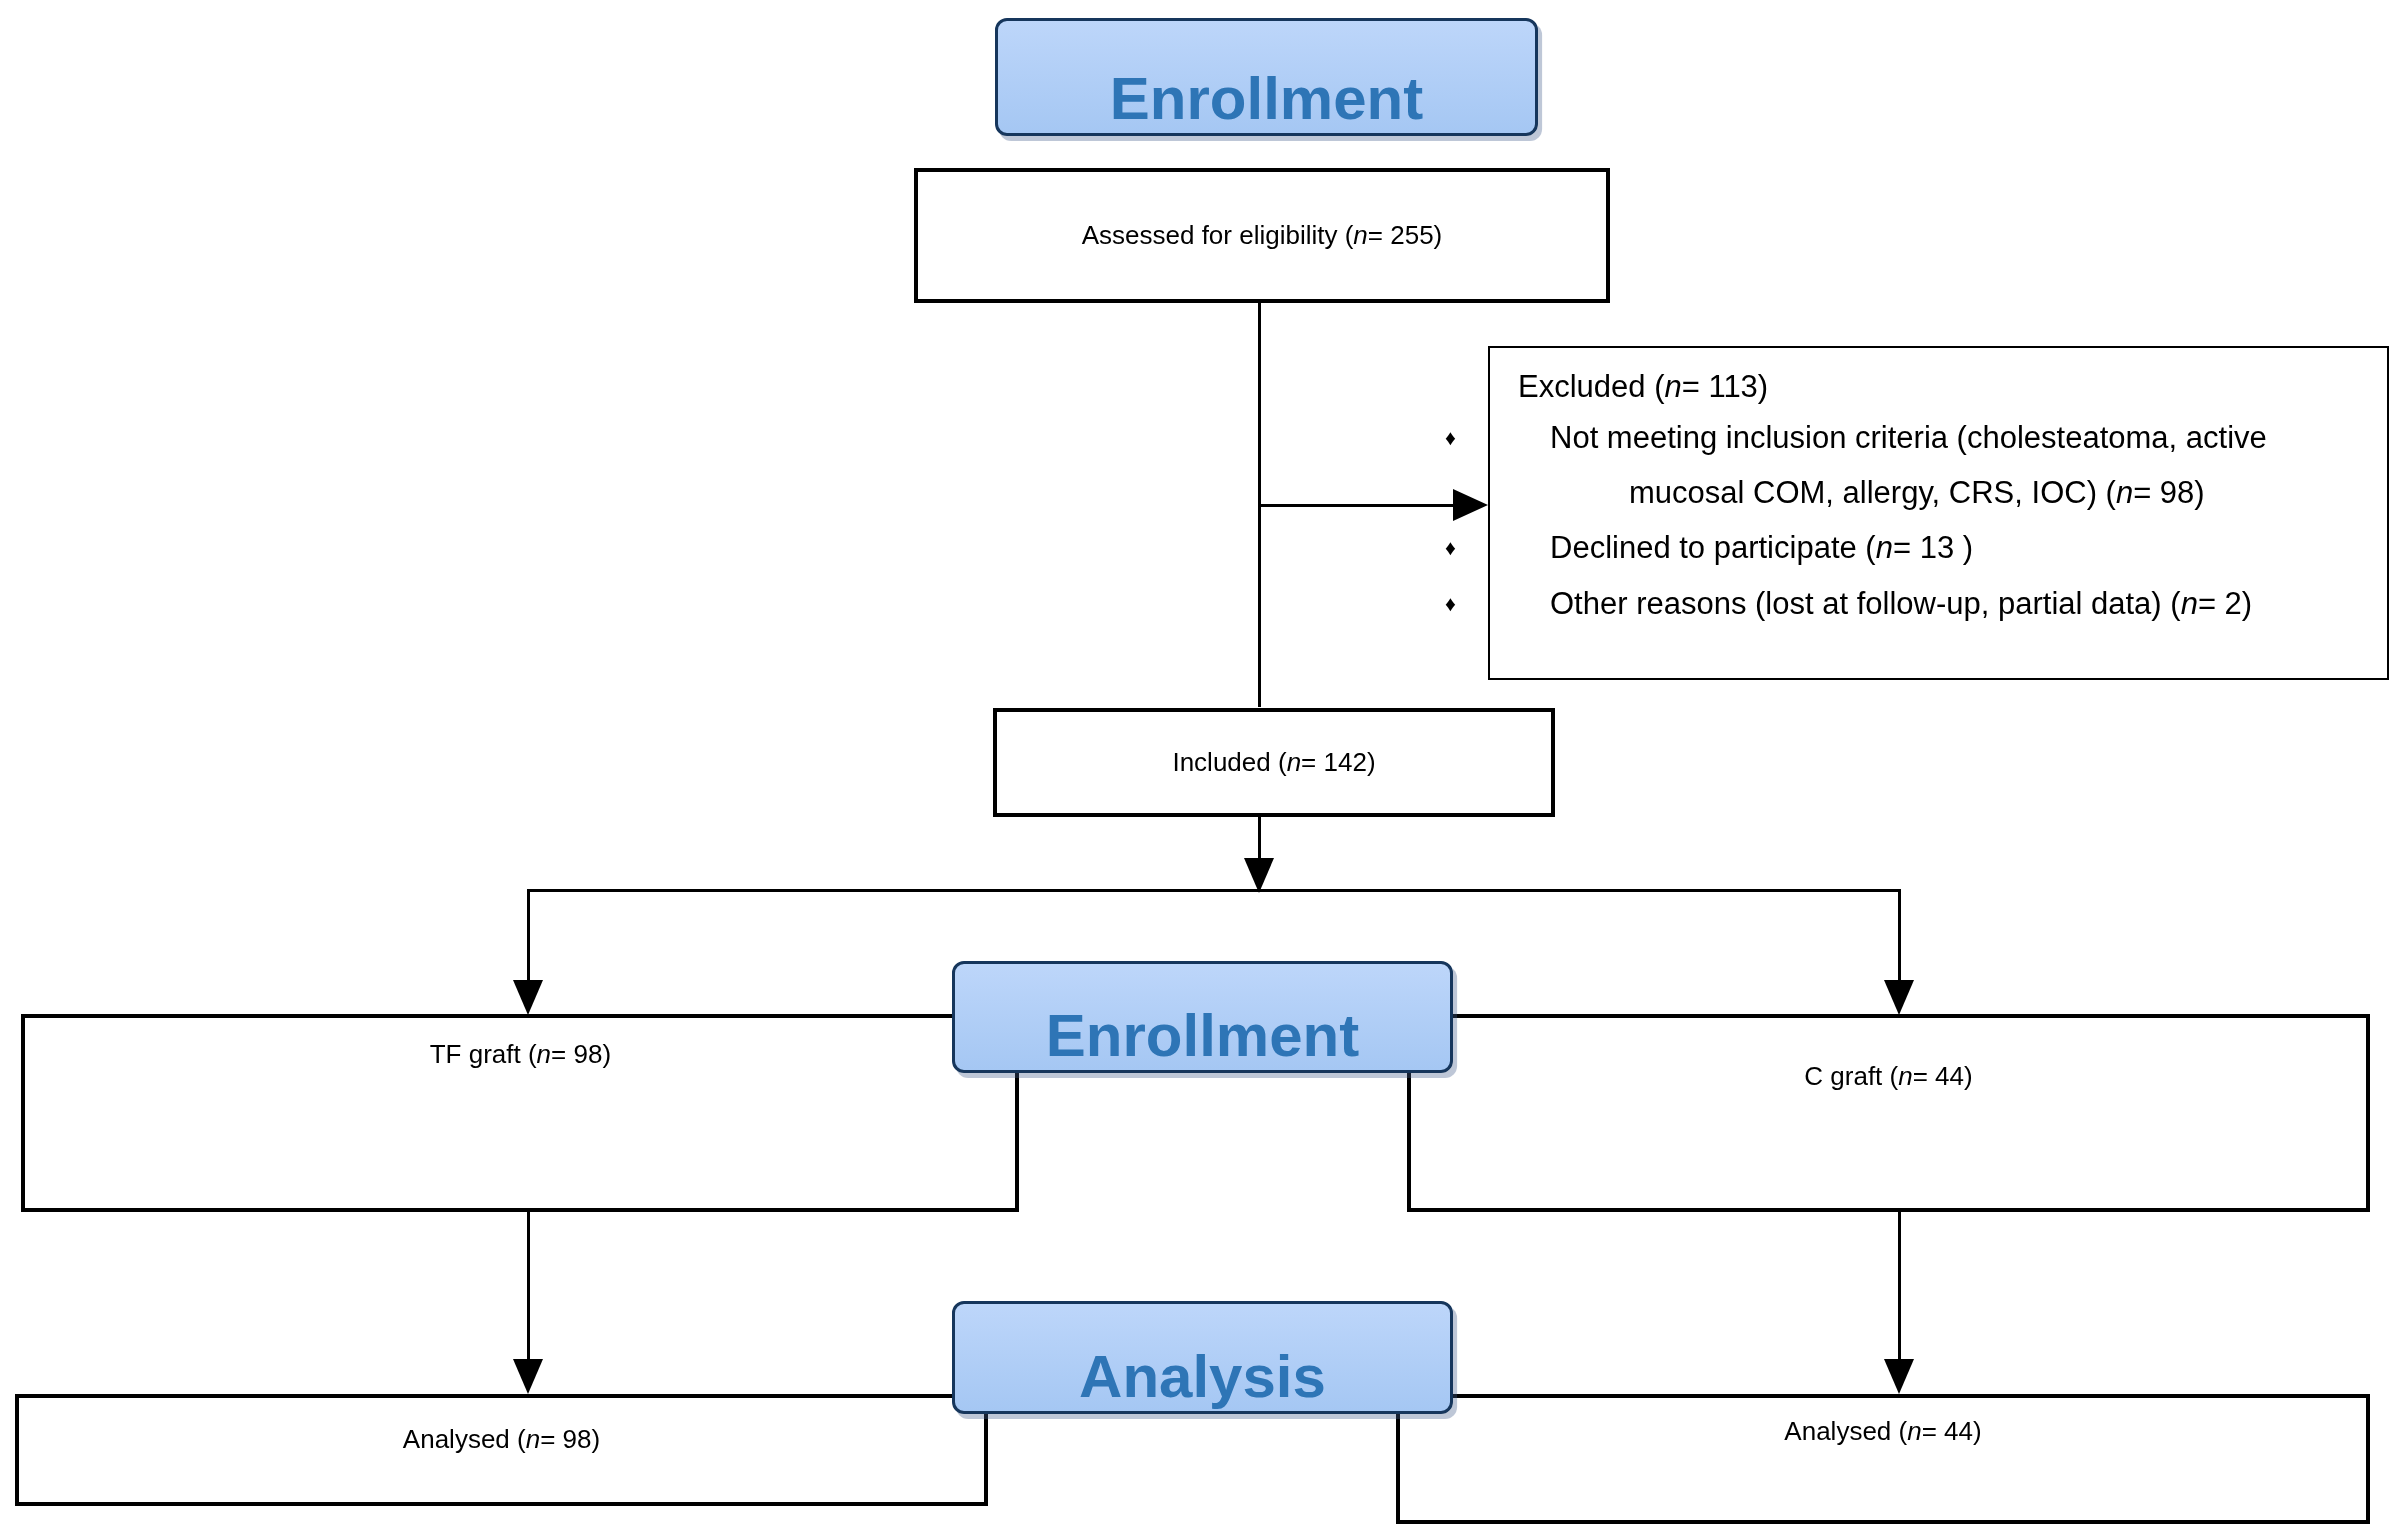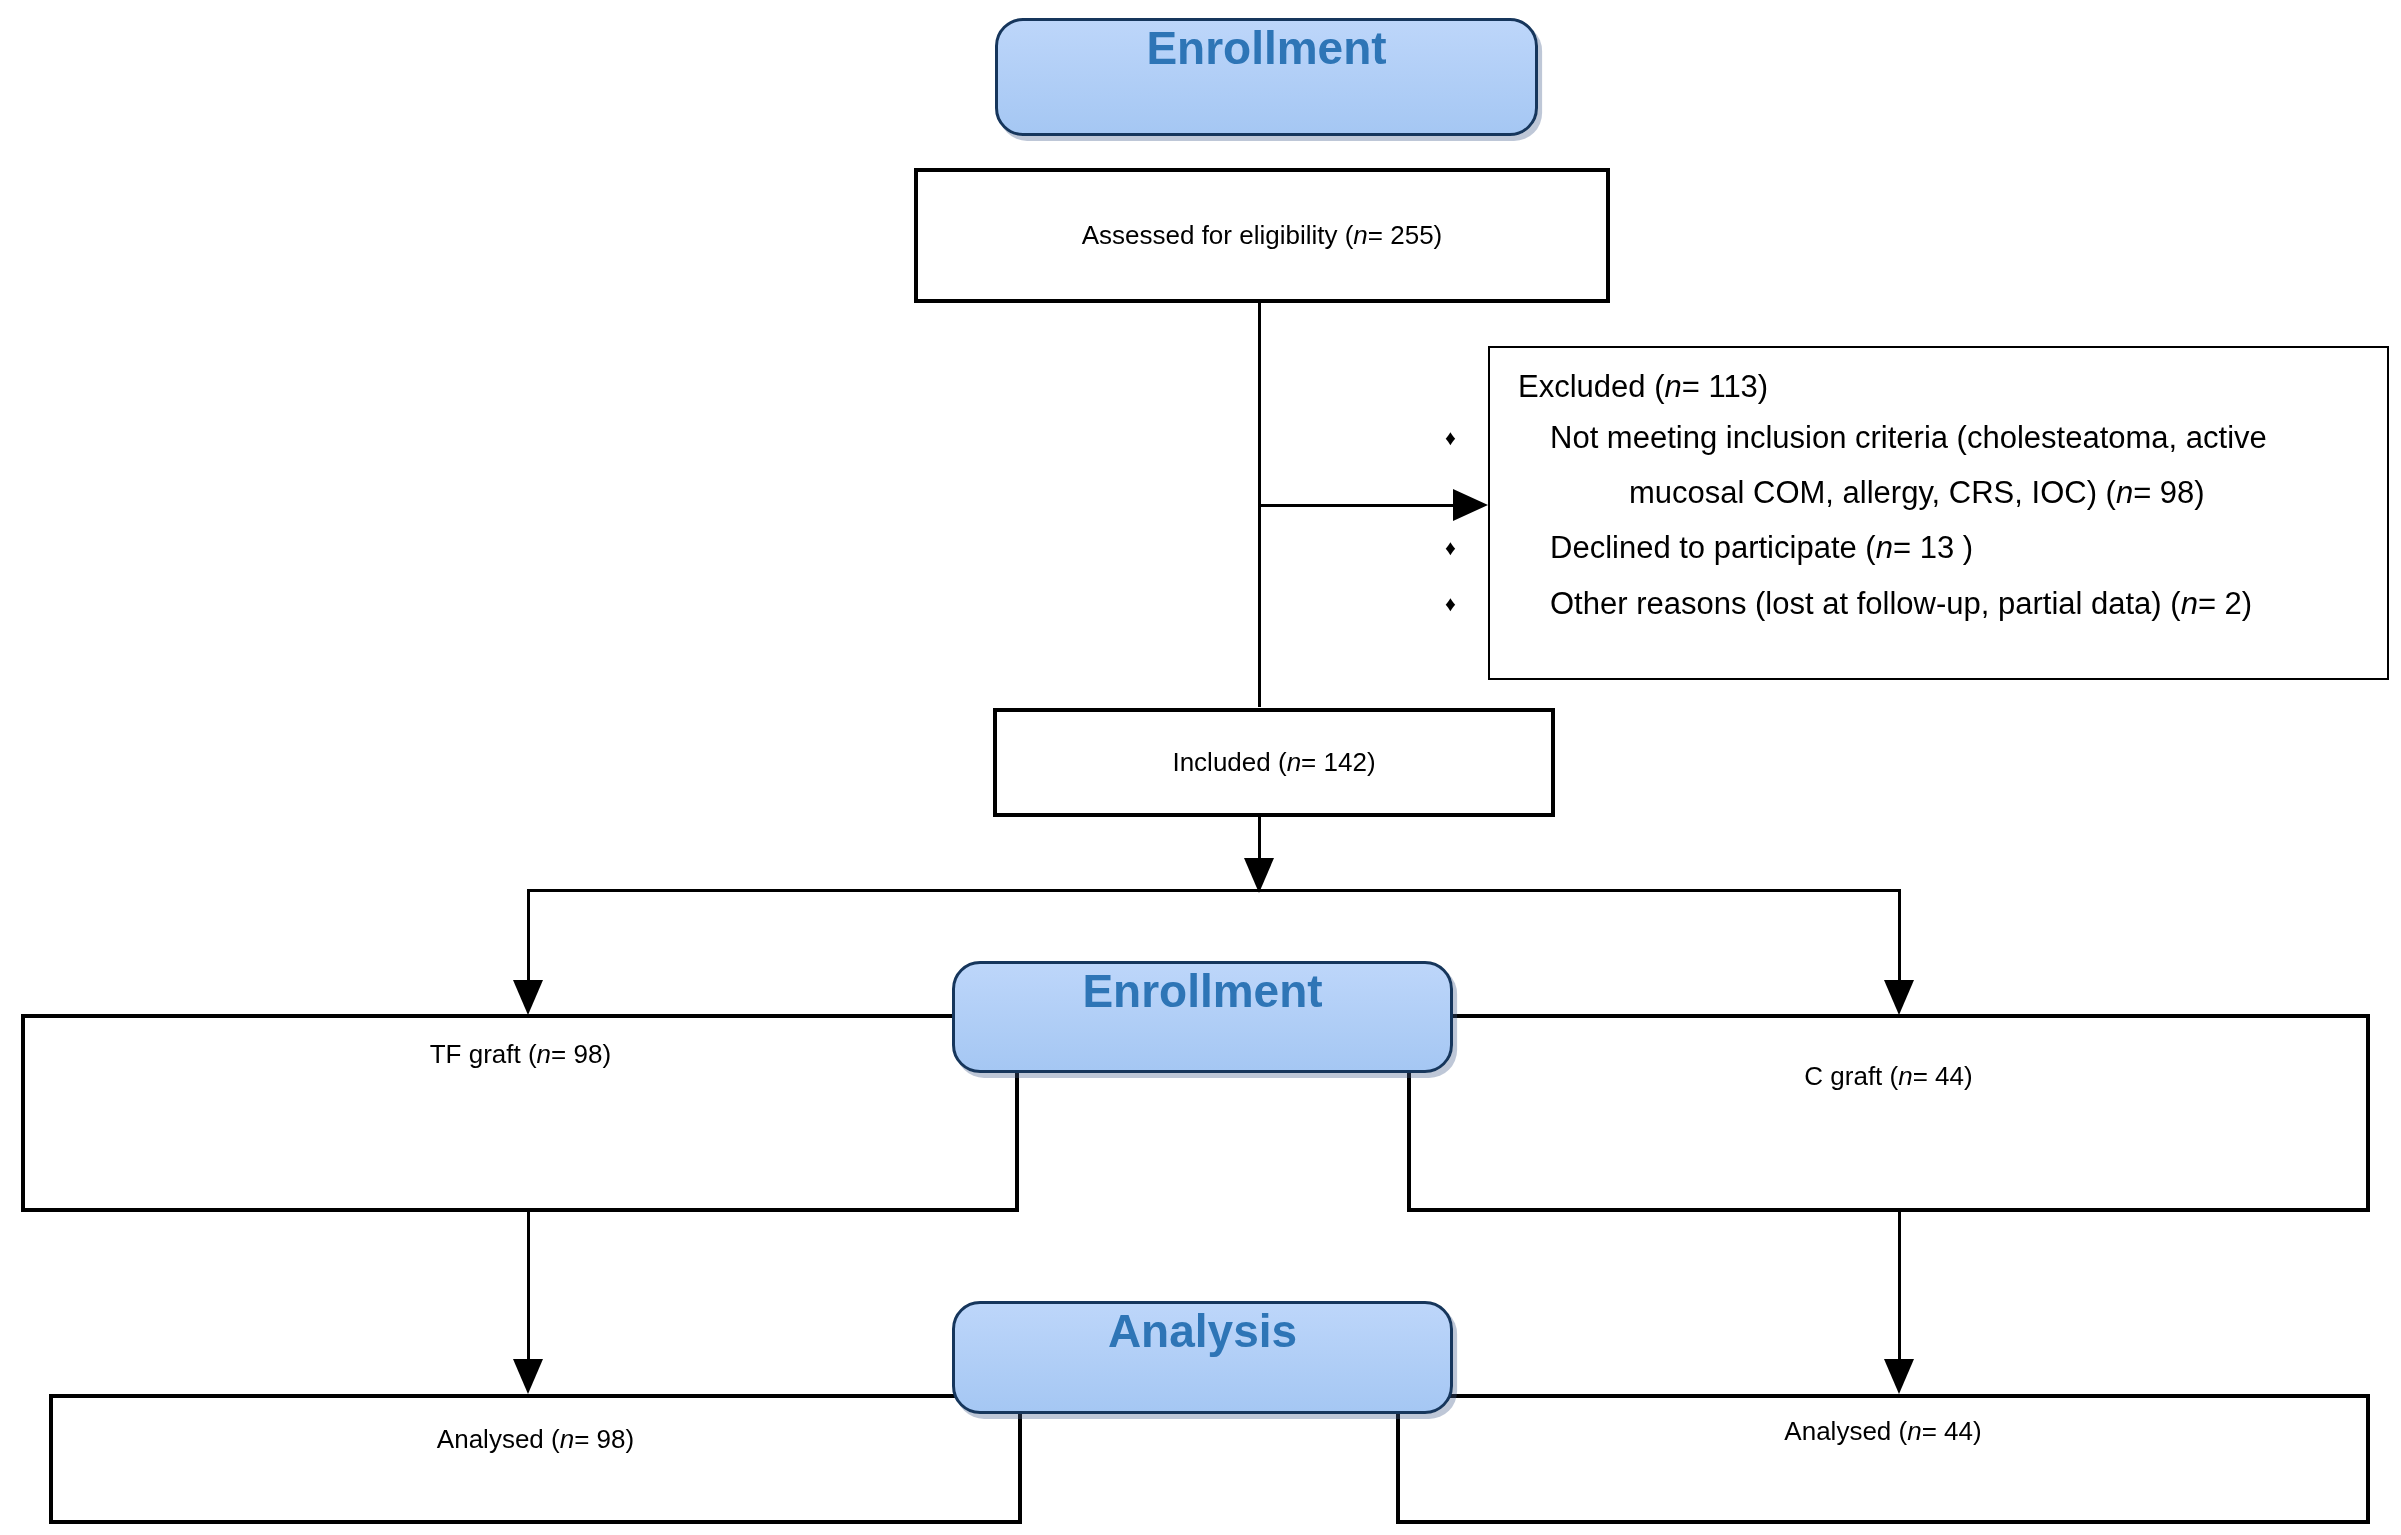--- a/index.html
+++ b/index.html
@@ -7,48 +7,48 @@
     position:relative;
     width:2401px;height:1536px;
     background:#ffffff;
     font-family:"Liberation Sans", sans-serif;
     color:#000;
     overflow:hidden;
   }
   
   .pill{
     position:absolute;
-    display:flex;align-items:flex-start;justify-content:center;
+    display:flex;align-items:flex-end;justify-content:center;
     background:linear-gradient(180deg, var(--stage-fill-top,#bdd6fa) 0%, var(--stage-fill,#a5c7f3) 100%);
     border:3.3px solid var(--stage-border,#16365c);
-    border-radius:28px;
+    border-radius:12px;
     box-shadow:4.1px 5px 0 rgba(70,95,140,0.35);
     color:var(--stage-text,#2e75b6);
-    font-size:46px;font-weight:bold;
+    font-size:60px;font-weight:bold;
     z-index:5;
   }
   .pill-enrollment{left:995px;top:18px;width:537px;height:112px;}
   .pill-treatment{left:952px;top:961px;width:495px;height:106px;}
   .pill-analysis{left:952px;top:1301px;width:495px;height:107px;}
   
   .box{
     position:absolute;
     background:#ffffff;
     border:4.1px solid var(--line,#000);
     box-sizing:border-box;
     display:flex;align-items:center;justify-content:center;
     font-size:26px;
     z-index:1;
     text-align:center;
   }
   .box-assessed{left:914px;top:168px;width:696px;height:135px;}
   .box-included{left:993px;top:708px;width:562px;height:109px;}
   .box-tf{left:21.4px;top:1014px;width:998px;height:198px;align-items:flex-start;padding-top:21px;}
   .box-cg{left:1407px;top:1014px;width:963px;height:198px;align-items:flex-start;padding-top:43px;}
-  .box-analysed-l{left:15px;top:1394px;width:973px;height:130px;align-items:flex-start;padding-top:26px;margin-left:34px;}
+  .box-analysed-l{left:15px;top:1394px;width:973px;height:112px;align-items:flex-start;padding-top:26px;}
   .box-analysed-r{left:1396px;top:1394px;width:974px;height:130px;align-items:flex-start;padding-top:18px;}
   .box-excluded{
     left:1488px;top:346px;width:901px;height:334px;
     border-width:2.5px;
     display:block;
     font-size:31px;
     text-align:left;
     padding:21.4px 21.4px 0 0;
   }
   .excluded-title{padding-left:28px;margin-bottom:6px;}

